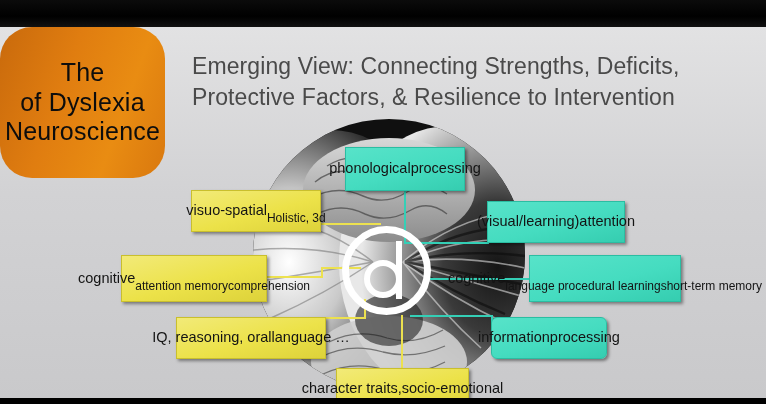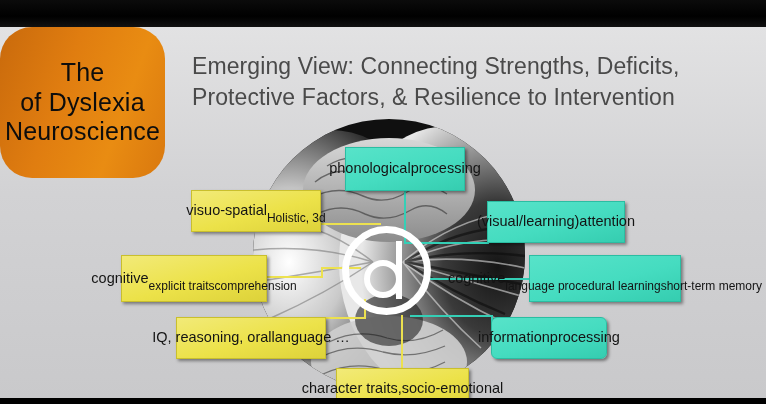--- a/index.html
+++ b/index.html
@@ -208,21 +208,21 @@
       <div class="main">processing</div>
     </div>
 
     <div class="node yellow" id="n-visuo">
       <div class="main">visuo-spatial</div>
       <div class="sub">Holistic, 3d</div>
     </div>
 
     <div class="node yellow" id="n-cogL">
       <div class="main">cognitive</div>
-      <div class="sub">explicit traits</div>
+      <div class="sub">attention memory</div>
       <div class="sub">comprehension</div>
     </div>
 
     <div class="node yellow" id="n-iq">
       <div class="main">IQ, reasoning, oral</div>
       <div class="main">language …</div>
     </div>
 
     <div class="node yellow" id="n-char">
       <div class="main">character traits,</div>

